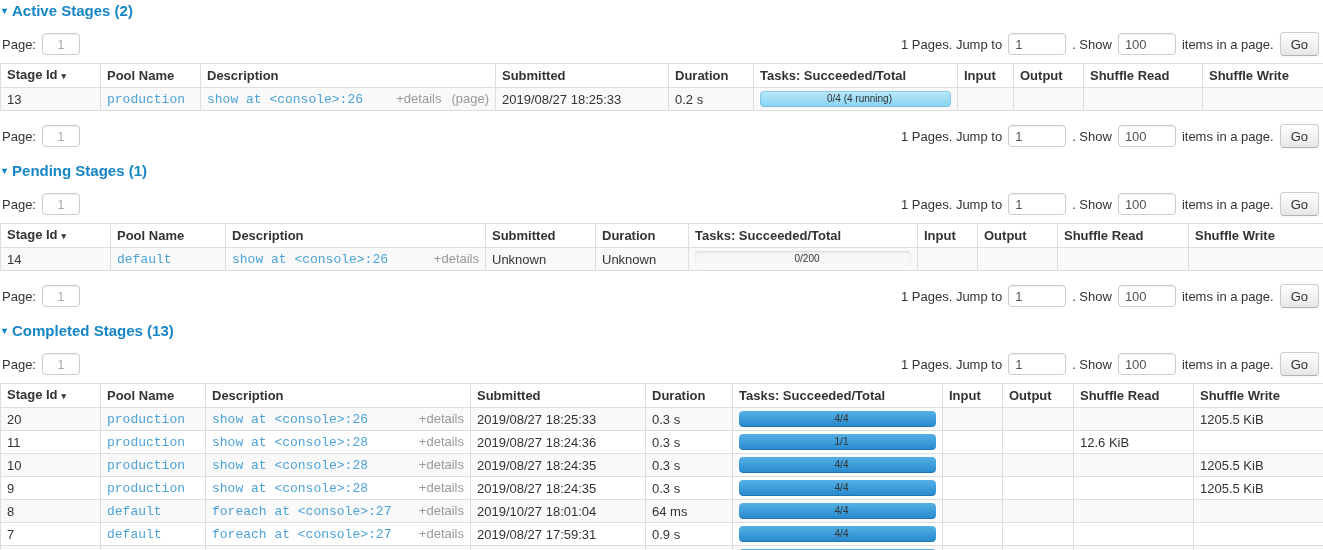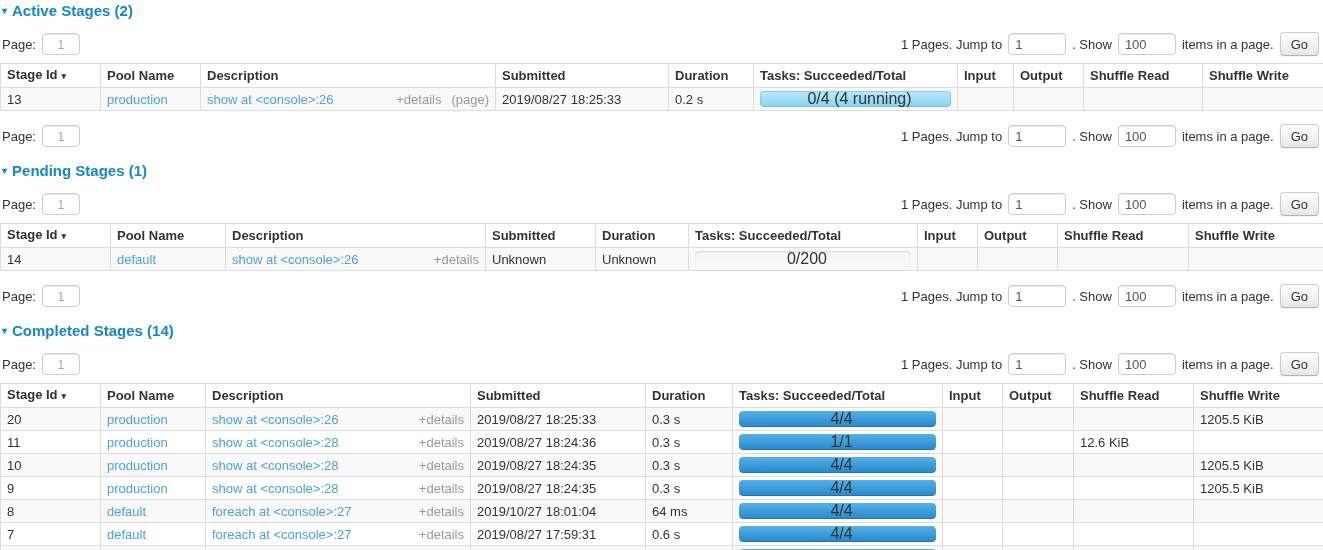--- a/index.html
+++ b/index.html
@@ -16,30 +16,30 @@
   .pager{display:flex;align-items:center;margin:13px 0 7px;padding:0 4px 0 2px;gap:6px;}
   .flex-spacer{flex:1;}
   .pinput{height:22px;border:1px solid #ccc;border-radius:4px;font-family:"Liberation Sans",sans-serif;font-size:13px;color:#555;box-shadow:inset 0 1px 1px rgba(0,0,0,0.075);}
   .page-num{width:38px;text-align:center;color:#aaa;}
   .jump,.show{width:58px;padding:0 6px;}
   .go-btn{height:24px;padding:0 10px;border:1px solid #ccc;border-bottom-color:#b3b3b3;border-radius:4px;background:linear-gradient(#ffffff,#e6e6e6);font-family:"Liberation Sans",sans-serif;font-size:13px;color:#333;cursor:pointer;box-shadow:inset 0 1px 0 rgba(255,255,255,.2),0 1px 2px rgba(0,0,0,.05);}
   table.stage-table{width:100%;border-collapse:collapse;table-layout:fixed;}
   .stage-table th,.stage-table td{border:1px solid var(--border);padding:3px 6px;text-align:left;font-size:13px;line-height:15px;height:22px;white-space:nowrap;overflow:hidden;}
   .stage-table th{font-weight:bold;background:#fff;}
   .stage-table tbody tr:nth-child(odd){background:var(--stripe);}
-  .lnk{color:var(--link);text-decoration:none;cursor:pointer;}
+  .lnk{color:var(--link);text-decoration:none;cursor:pointer;font-family:Liberation Mono, monospace;}
   .muted{color:var(--muted);cursor:pointer;}
   .sort-arrow{font-size:9px;margin-left:4px;color:#333;}
   .desc-right{float:right;}
   .desc-right .kill{margin-left:10px;}
   .progress{position:relative;height:16px;border-radius:4px;background:linear-gradient(#f5f5f5,#f9f9f9);box-shadow:inset 0 1px 2px rgba(0,0,0,.12);overflow:hidden;}
   .progress .bar{position:absolute;top:0;left:0;bottom:0;width:100%;border-radius:4px;}
   .bar.running{background:linear-gradient(var(--bar-running-top),var(--bar-running-bottom));box-shadow:inset 0 0 0 1px rgba(90,170,210,.45);}
   .bar.done{background:linear-gradient(var(--bar-done-top),var(--bar-done-bottom));box-shadow:inset 0 -1px 0 rgba(0,0,0,.15);}
-  .plabel{position:absolute;left:8px;right:0;text-align:center;line-height:16px;font-size:16px;color:#333;}
+  .plabel{position:absolute;left:8px;right:0;text-align:center;line-height:16px;font-size:10px;color:#333;}
 </style>
 </head>
 <body>
 
 <div class="page">
 
   <div class="section">
     <div class="section-title">
       <span class="collapse-icon">▾</span>
       <span>Active Stages (2)</span>
@@ -194,21 +194,21 @@
     <input class="pinput show" value="100" style="">
     <span>items in a page.</span>
     <button class="go-btn">Go</button>
   </div>
 </div>
   </div>
 
   <div class="section">
     <div class="section-title">
       <span class="collapse-icon">▾</span>
-      <span>Completed Stages (14)</span>
+      <span>Completed Stages (13)</span>
     </div>
     <div>
   <div class="pager">
     <span>Page:</span>
     <input class="pinput page-num" value="1" style="">
     <span class="flex-spacer"></span>
     <span>1 Pages. Jump to</span>
     <input class="pinput jump" value="1" style="">
     <span>. Show</span>
     <input class="pinput show" value="100" style="">
@@ -327,21 +327,21 @@
             <td></td>
             <td></td>
             <td></td>
             <td></td>
           </tr>
           <tr>
             <td>7</td>
             <td><a class="lnk">default</a></td>
             <td><span class="desc-right"><span class="muted">+details</span></span><a class="lnk">foreach at &lt;console&gt;:27</a></td>
             <td>2019/08/27 17:59:31</td>
-            <td>0.6 s</td>
+            <td>0.9 s</td>
             <td>
               <div class="progress">
                 <div class="bar done"></div>
                 <span class="plabel">4/4</span>
               </div>
             </td>
             <td></td>
             <td></td>
             <td></td>
             <td></td>

